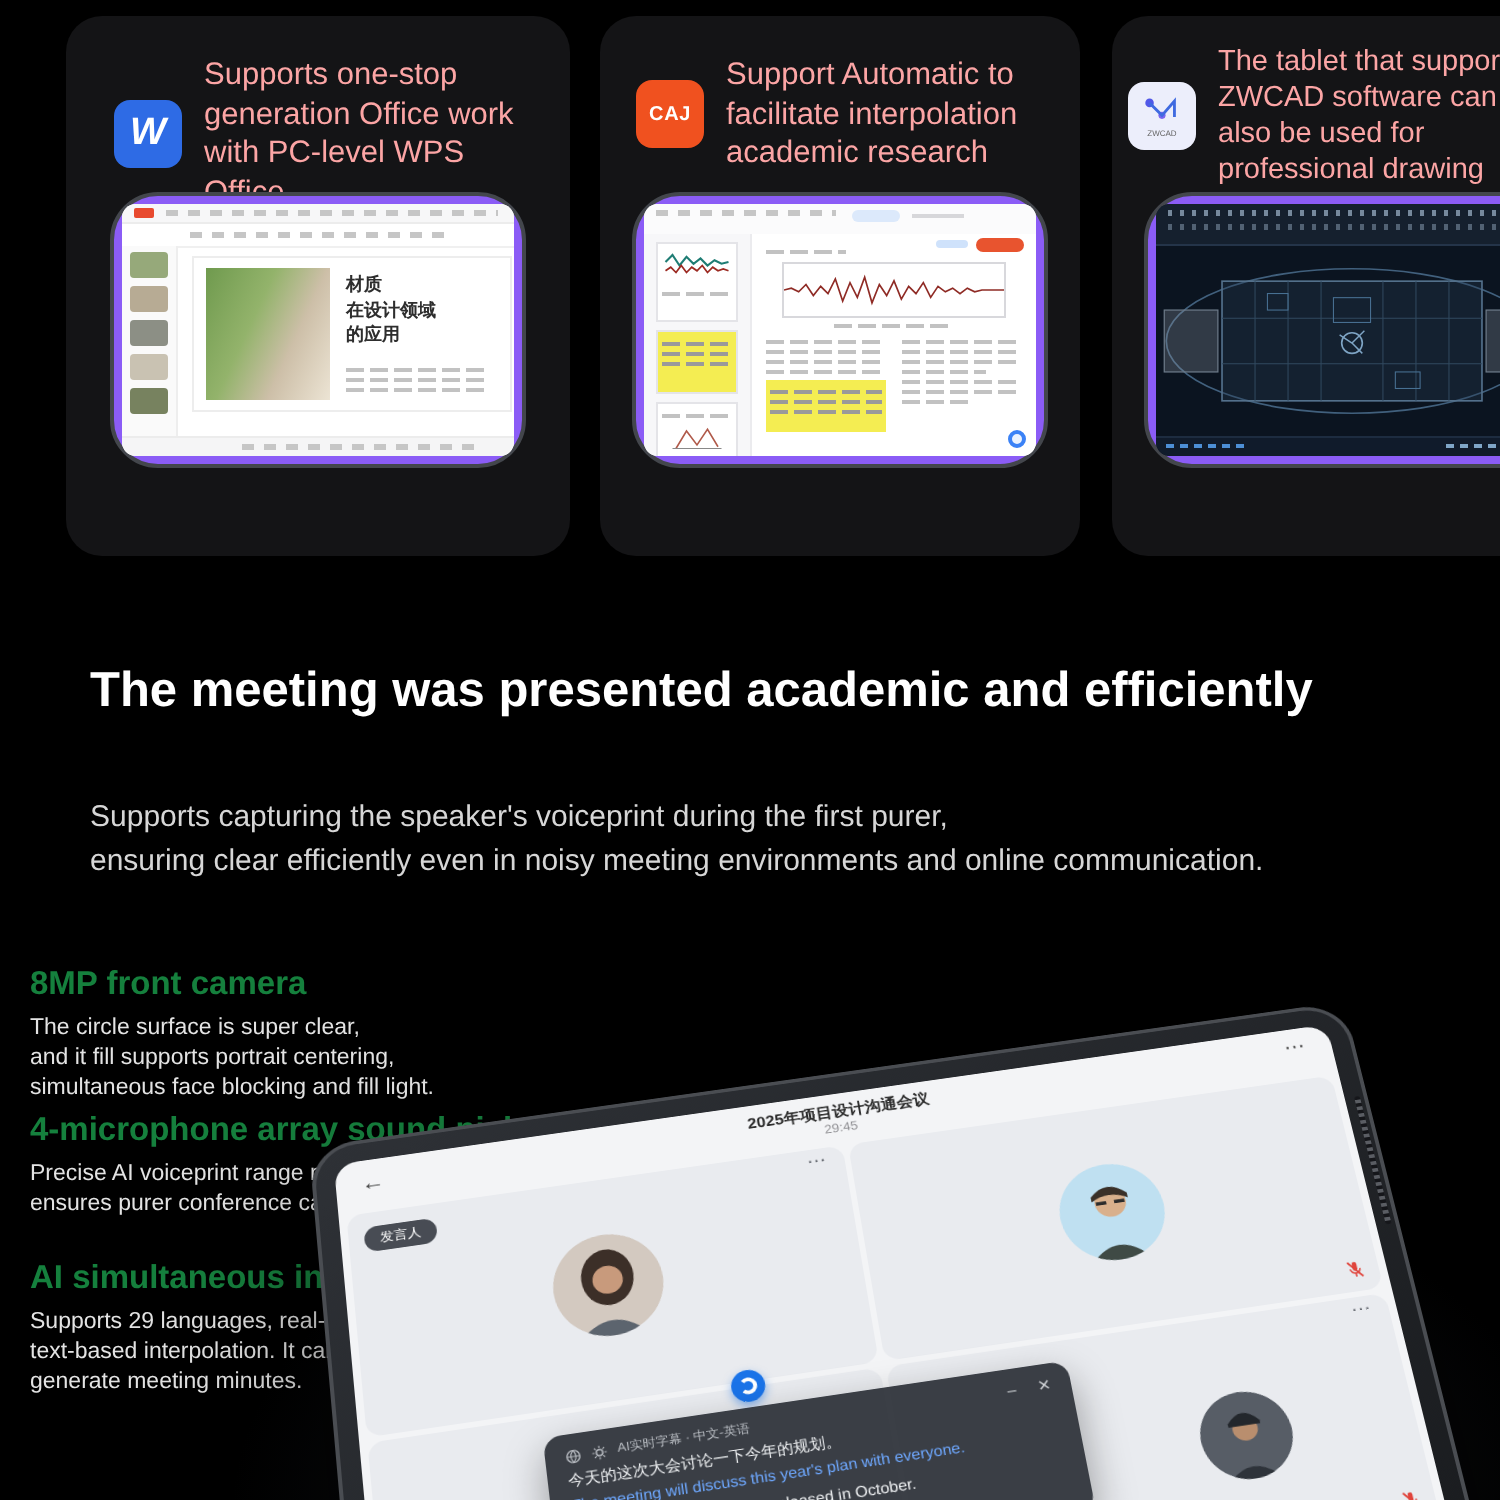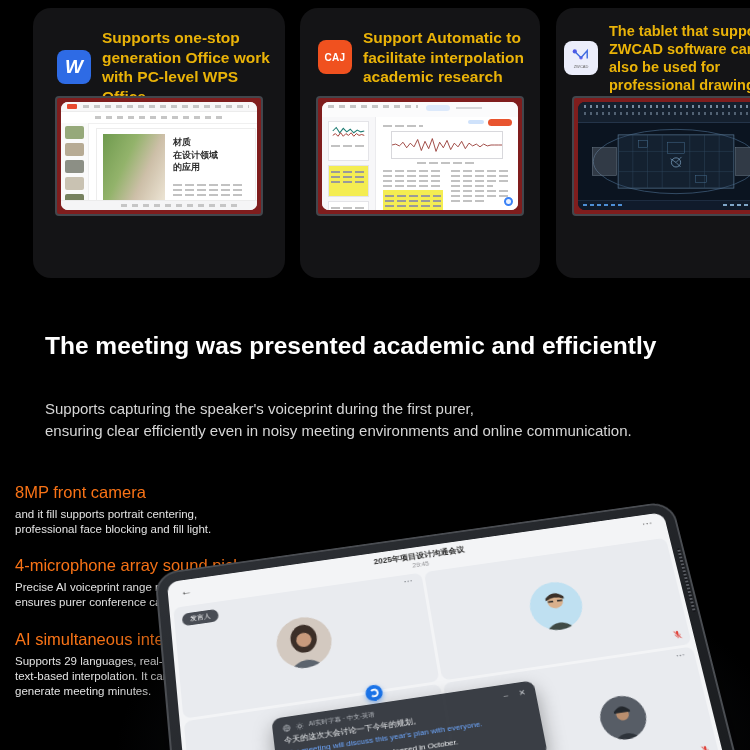--- a/index.html
+++ b/index.html
@@ -12,25 +12,25 @@
   .card{position:absolute;top:8px;height:270px;border-radius:18px;background:#141416;}
   .c1{left:33px;width:252px}.c2{left:300px;width:240px}.c3{left:556px;width:240px}
   .card-head{display:flex;gap:11px;align-items:center;padding:20px 10px 0 24px;}
   .c2 .card-head{padding-left:18px}
   .c3 .card-head{padding:14px 4px 0 8px}
   .app-icon{width:34px;height:34px;border-radius:8px;flex:0 0 auto;display:flex;flex-direction:column;
             align-items:center;justify-content:center;}
   .wps-icon{background:#2e6be5;color:#fff;font-weight:700;font-style:italic;font-size:19px}
   .caj-icon{background:#f0511f;color:#fff;font-weight:700;font-size:10px;letter-spacing:.3px}
   .zw-icon{background:#eceefb;color:#666;font-size:4px;gap:1px}
-  .card-title{color:#eab308;font-size:15.5px;line-height:19.5px;font-weight:700}
+  .card-title{color:#fca5a5;font-size:15.5px;line-height:19.5px;font-weight:400}
   .c3 .card-title{font-size:14.5px;line-height:18px}
 
-  .mini-tab{position:absolute;left:50%;transform:translateX(-50%);top:88px;width:208px;height:120px;
-            background:#7f1d1d;border:2px solid #43464c;border-radius:4px;padding:4px;box-sizing:border-box}
+  .mini-tab{position:absolute;left:50%;transform:translateX(-50%);top:88px;width:208px;height:138px;
+            background:#8b5cf6;border:2px solid #43464c;border-radius:24px;padding:4px;box-sizing:border-box}
   .mini-screen{width:100%;height:100%;border-radius:7px;overflow:hidden;position:relative;background:#fff}
 
   
   .dashes{background-image:repeating-linear-gradient(90deg,#c6c6c6 0 6px,transparent 6px 11px)}
   .tl{height:2px;background:repeating-linear-gradient(90deg,#c2c2c2 0 9px,transparent 9px 12px);margin:3px 0}
   .tl.dark{background:repeating-linear-gradient(90deg,#9a9a9a 0 9px,transparent 9px 12px)}
 
   
   .wps-bar1{height:9px;background:#f7f7f8;border-bottom:1px solid #ececec;position:relative}
   .wps-bar1 .dashes{position:absolute;left:22px;right:8px;top:3px;height:3px}
@@ -77,21 +77,21 @@
   .zw-status i{position:absolute;top:3px;height:2px;background:repeating-linear-gradient(90deg,#4d8fd6 0 4px,transparent 4px 7px)}
   .zw-status .a{left:5px;width:40px}.zw-status .b{right:5px;width:46px;background:repeating-linear-gradient(90deg,#7fa6c8 0 4px,transparent 4px 7px)}
 
   
   .vp-head{position:absolute;left:45px;top:330px;color:#fff;font-size:24.5px;font-weight:700;line-height:31px}
   .vp-sub{position:absolute;left:45px;top:398px;color:#d6d6d6;font-size:15px;line-height:21.5px}
 
   
   .feature{position:absolute;left:15px}
   .f1{top:483px}.f2{top:556px}.f3{top:630px}
-  .feat-title{color:#f97316;font-size:16.5px;font-weight:400;margin-bottom:5px}
+  .feat-title{color:#15803d;font-size:16.5px;font-weight:700;margin-bottom:5px}
   .feat-body{color:#e3e3e3;font-size:11.5px;line-height:15px}
 
   
   .device{position:absolute;left:168px;top:516px;width:548px;height:348px;border-radius:24px;
           background:linear-gradient(145deg,#2e3136,#191b1e);
           transform:perspective(1300px) rotateX(21deg) rotateZ(-9deg);transform-origin:50% 50%;
           box-shadow:0 40px 80px rgba(0,0,0,.55), inset 0 0 0 2px #4a4d52;}
   .grille{position:absolute;right:4px;top:56px;width:3px;height:74px;border-radius:2px;
           background:repeating-linear-gradient(#15161a 0 2px,#5a5d63 2px 4px)}
   .screen{position:absolute;inset:12px;background:#f3f4f6;border-radius:12px;overflow:hidden}
@@ -305,22 +305,23 @@
   <div>The meeting was presented academic and efficiently</div>
 </div>
 <div class="vp-sub">
   <div>Supports capturing the speaker's voiceprint during the first purer,</div>
   <div>ensuring clear efficiently even in noisy meeting environments and online communication.</div>
 </div>
 
 <div class="feature f1">
   <div class="feat-title">8MP front camera</div>
   <div class="feat-body">
+    <div>The circle surface is super clear,</div>
     <div>and it fill supports portrait centering,</div>
-    <div>professional face blocking and fill light.</div>
+    <div>simultaneous face blocking and fill light.</div>
   </div>
 </div>
 <div class="feature f2">
   <div class="feat-title">4-microphone array sound pickup</div>
   <div class="feat-body">
     <div>Precise AI voiceprint range reduction</div>
     <div>ensures purer conference calls.</div>
   </div>
 </div>
 <div class="feature f3">

